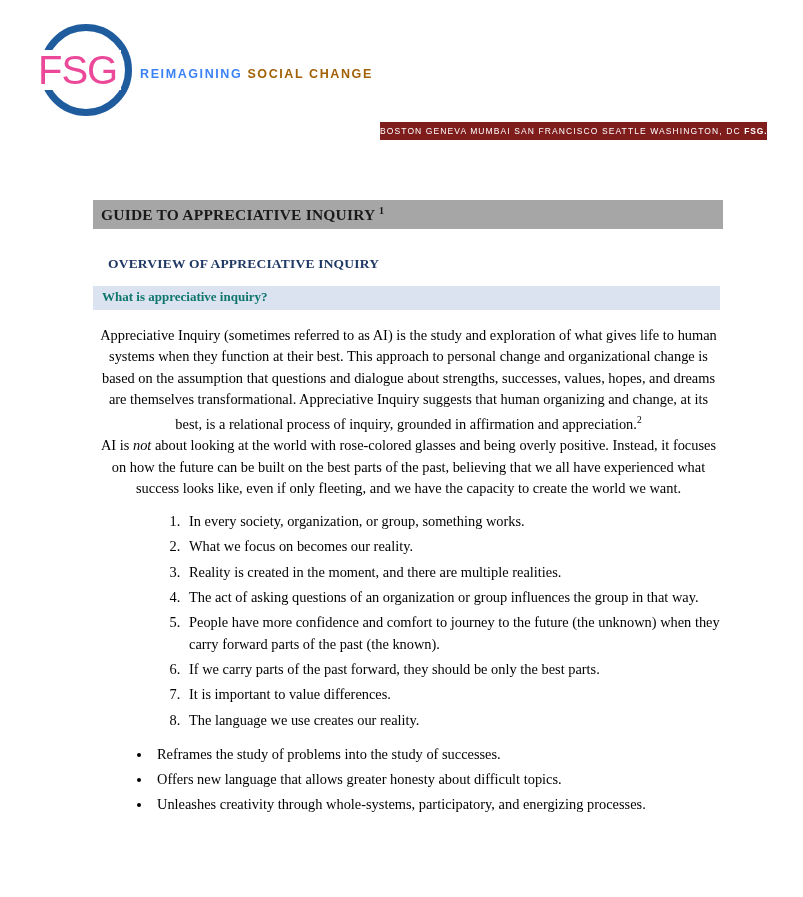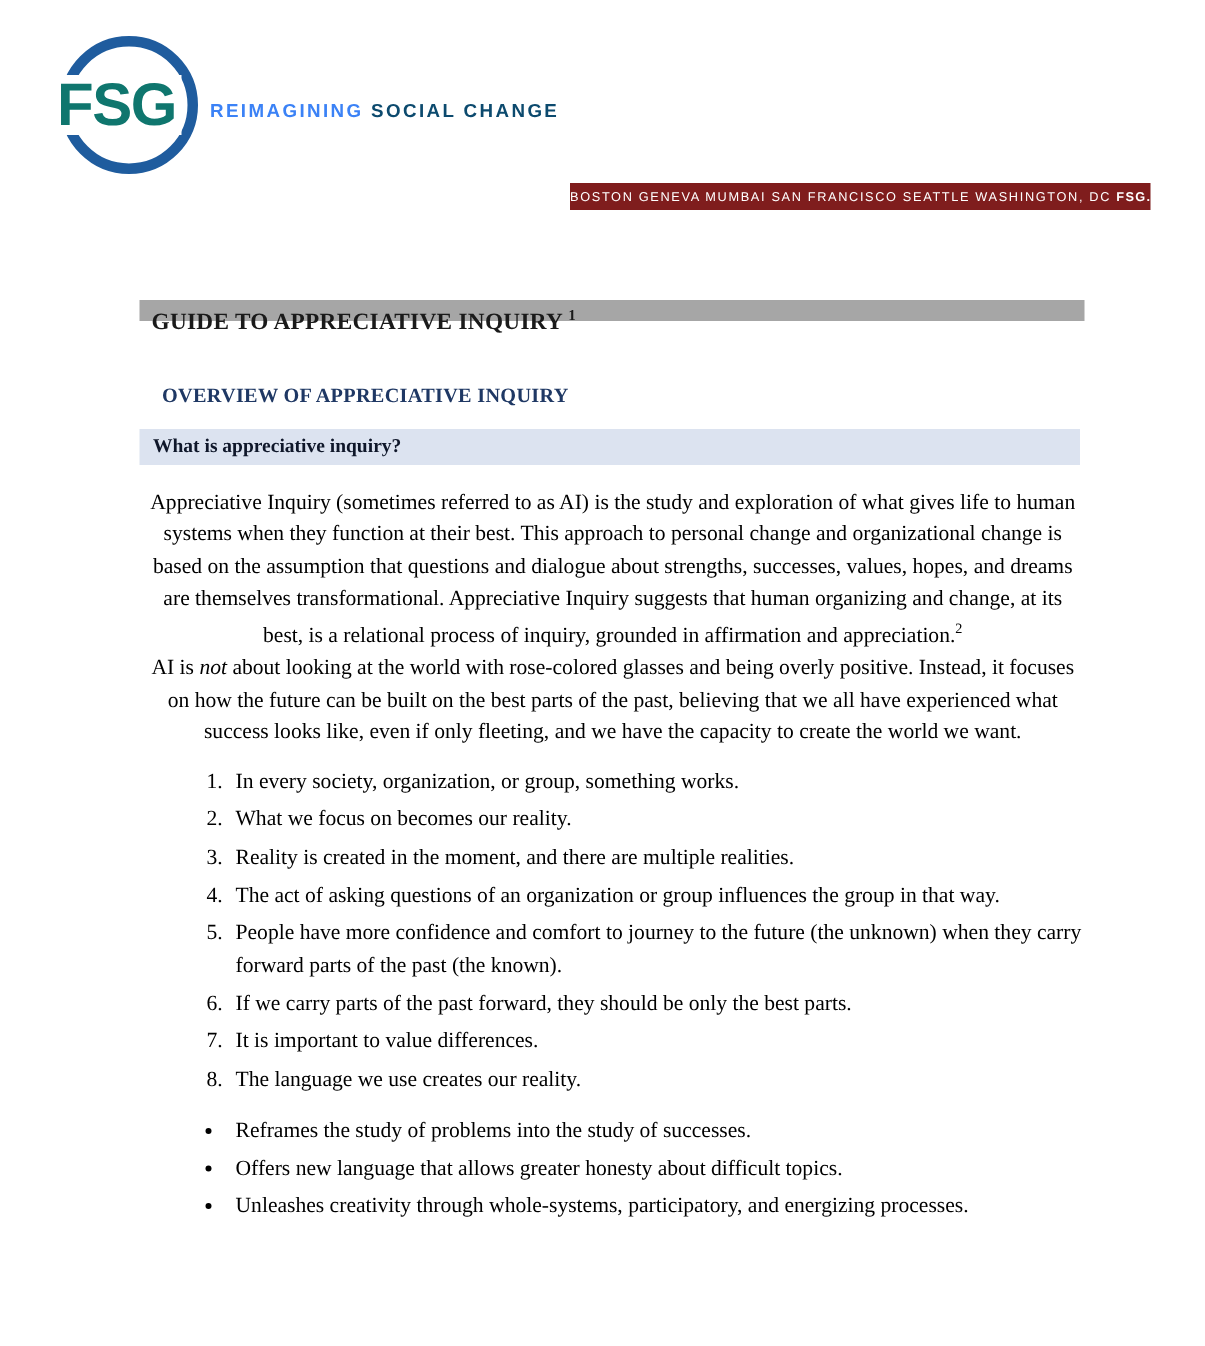--- a/index.html
+++ b/index.html
@@ -41,39 +41,39 @@
     height: 92px;
     border: 7px solid #1f5c9e;
     border-radius: 50%;
     box-sizing: border-box;
   }
   .logo-text {
     position: absolute;
     left: 0px;
     top: 28px;
     font-family: "Liberation Sans", sans-serif;
-    font-weight: bold;
+    font-weight: normal;
     font-size: 40px;
     letter-spacing: -1px;
-    color: #0f766e;
+    color: #ec4899;
     background: #ffffff;
     padding: 0 4px 0 2px;
     line-height: 40px;
   }
   .tagline {
     position: absolute;
     left: 140px;
     top: 67px;
     font-family: "Liberation Sans", sans-serif;
     font-size: 12.5px;
     letter-spacing: 1.6px;
     font-weight: bold;
   }
   .tagline .t1 { color: #3b82f6; }
-  .tagline .t2 { color: #0c4a6e; }
+  .tagline .t2 { color: #a16207; }
 
   .city-bar {
     position: absolute;
     left: 380px;
     top: 122px;
     width: 387px;
     height: 18px;
     background: #7f1d1d;
     color: #ffffff;
     font-family: "Liberation Sans", sans-serif;
@@ -85,21 +85,21 @@
   }
   .city-bar .cities { letter-spacing: 1.1px; }
   .city-bar .site { font-weight: bold; letter-spacing: 0.9px; }
 
   
   .title-bar {
     position: absolute;
     left: 93px;
     top: 200px;
     width: 630px;
-    height: 14px;
+    height: 29px;
     background: #a6a6a6;
     color: #1a1a1a;
   }
   .title-bar .title-text {
     position: absolute;
     left: 8px;
     top: 5px;
     font-family: "Liberation Serif", serif;
     font-weight: bold;
     font-size: 15.5px;
@@ -132,41 +132,42 @@
     margin-left: -3px;
     position: relative;
   }
   .subhead-band .sb-text {
     position: absolute;
     left: 9px;
     top: 3px;
     font-family: "Liberation Serif", serif;
     font-weight: bold;
     font-size: 13px;
-    color: #0f172a;
+    color: #0f766e;
   }
   p.body {
     margin: 0;
     font-size: 14.4px;
     line-height: 21.3px;
     text-align: center;
   }
   p.gap-top { margin-top: 15px; }
   .sup { font-size: 9.5px; vertical-align: super; }
   em { font-style: italic; }
 
   ol.numbered {
     margin: 12px 0 0 0;
     padding-left: 56px;
     font-size: 14.4px;
     line-height: 21.3px;
   }
   ol.numbered li {
     margin-bottom: 4px;
     padding-left: 5px;
+    margin-left: 32px;
   }
   ul.bulleted {
     margin: 13px 0 0 0;
     padding-left: 56px;
     font-size: 14.4px;
     line-height: 21.3px;
     list-style-type: disc;
   }
   ul.bulleted li {
     margin-bottom: 4px;

